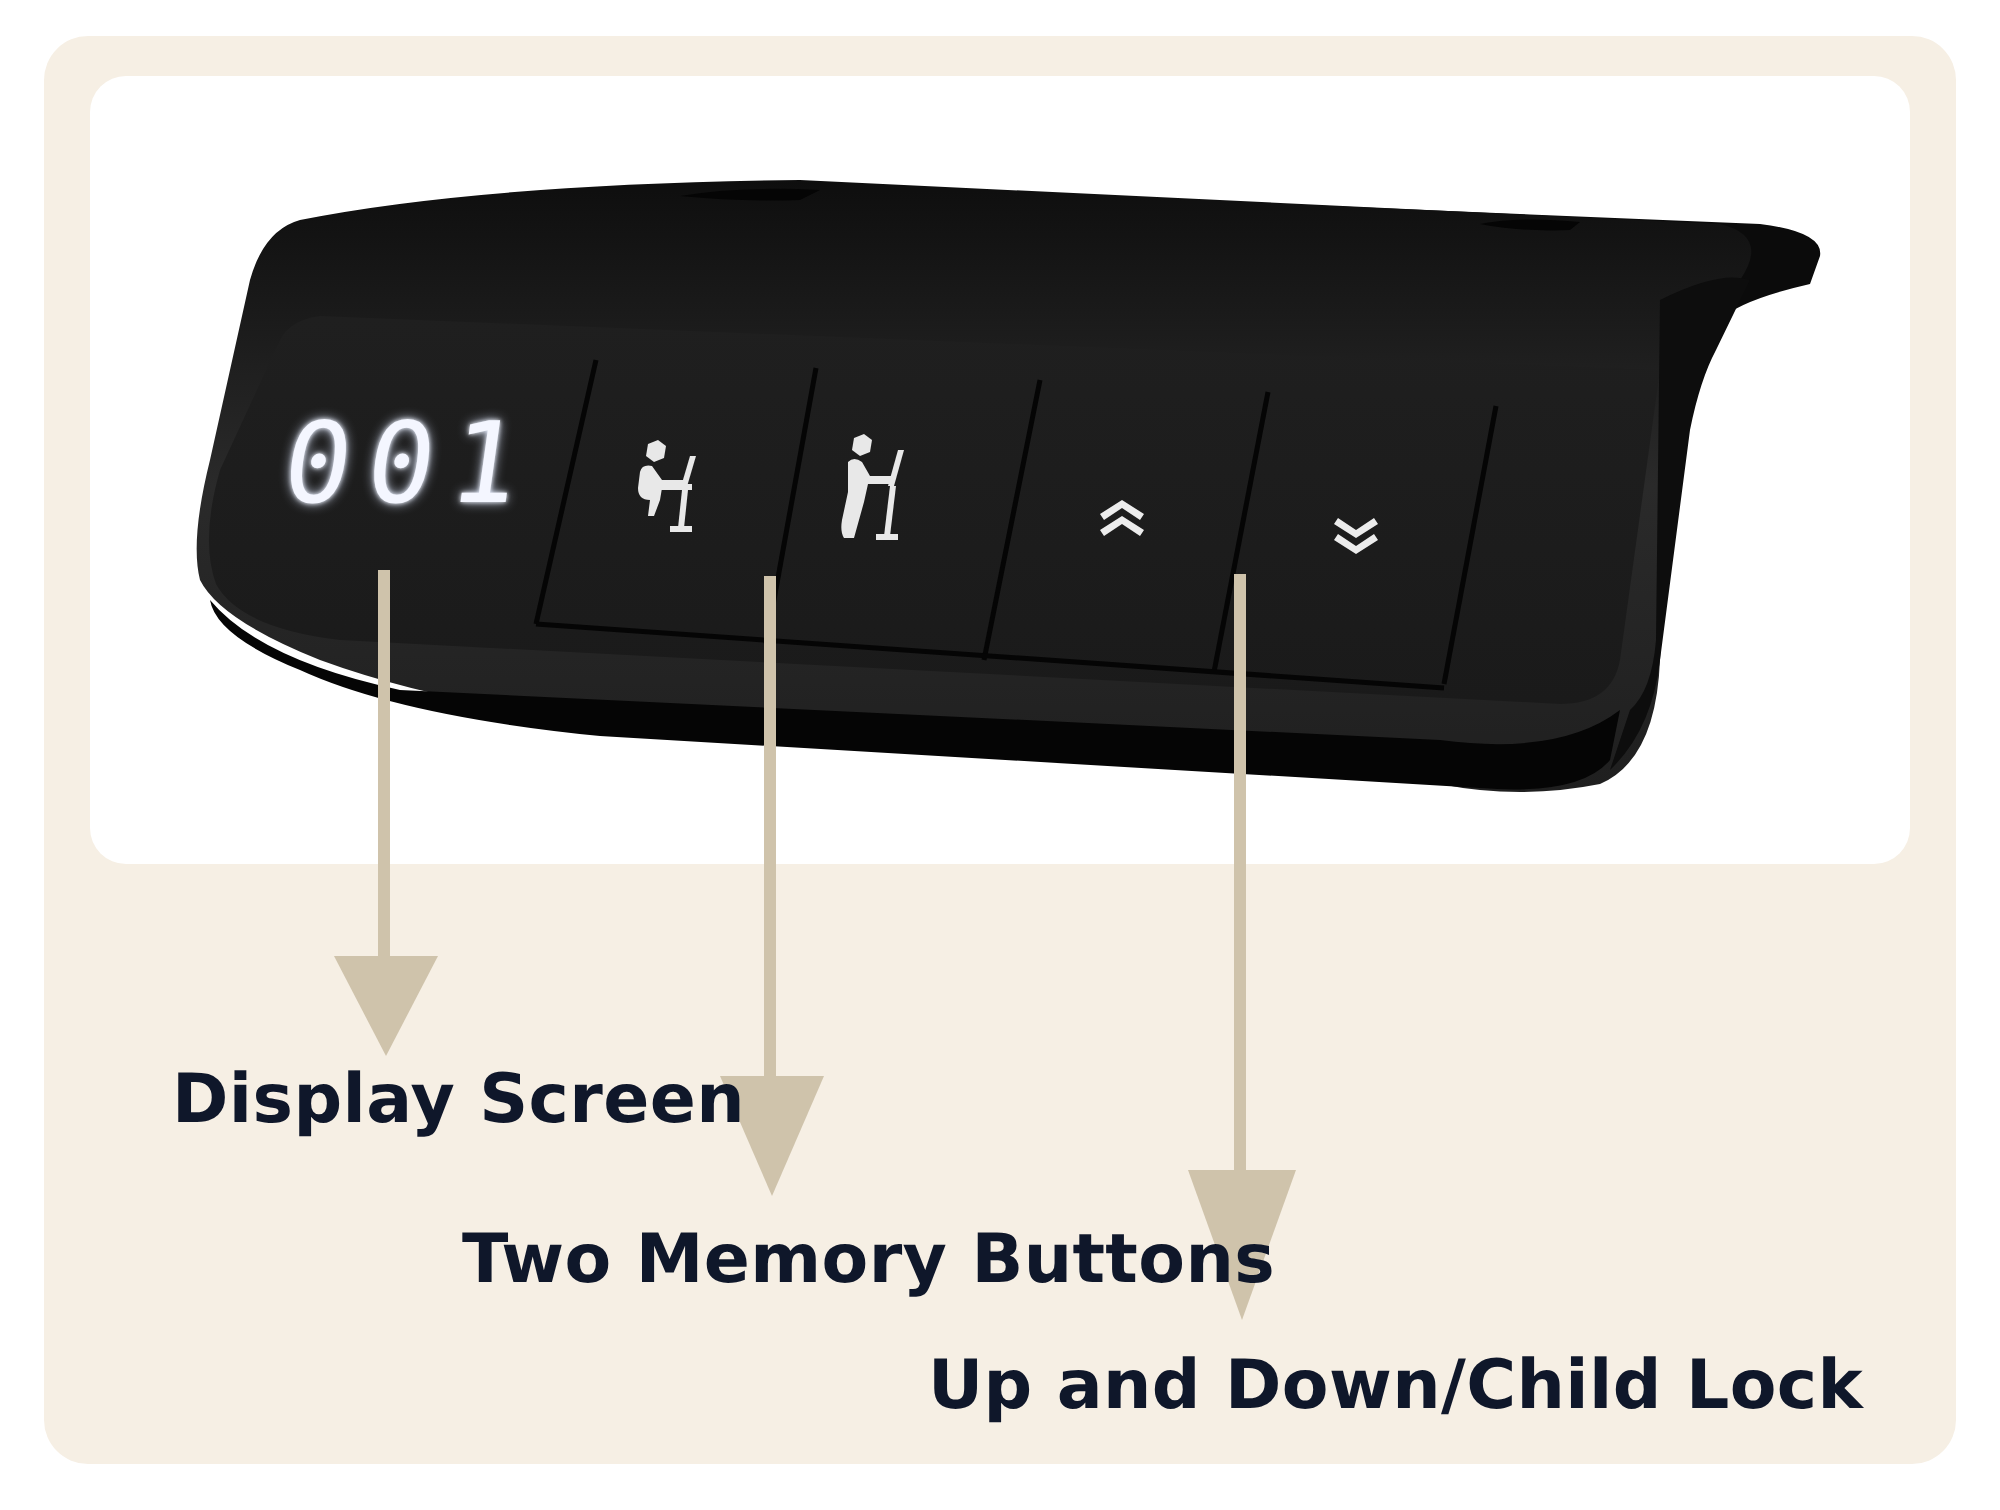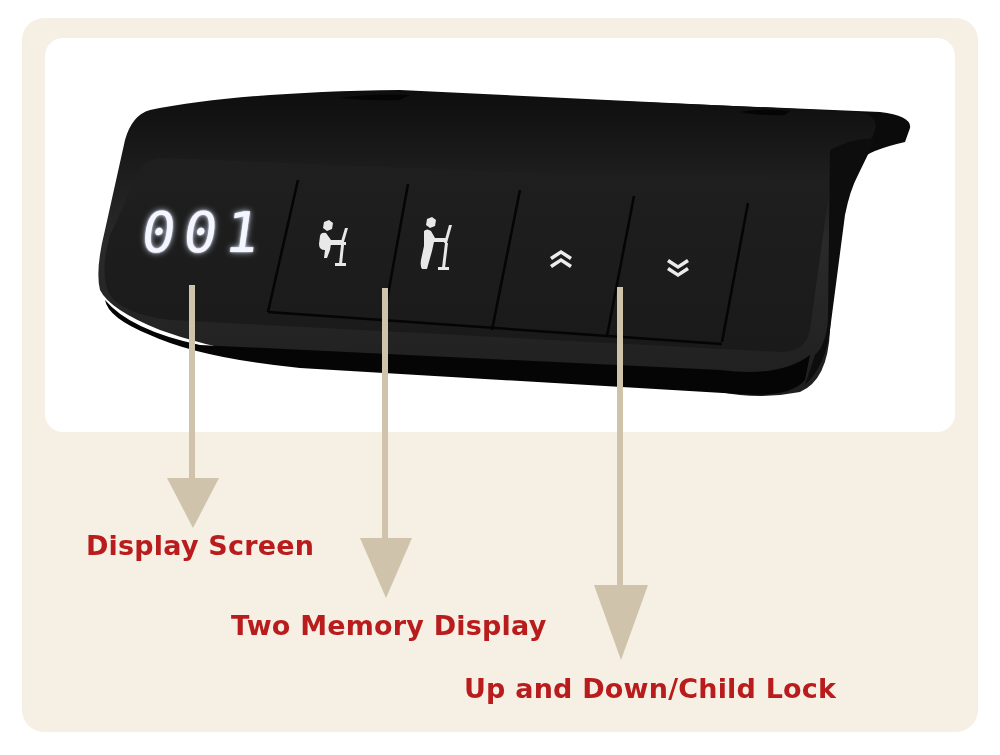--- a/index.html
+++ b/index.html
@@ -11,21 +11,21 @@
     position:absolute; left:22px; top:18px; width:956px; height:714px;
     background:#f6efe4; border-radius:22px;
   }
   .photo-panel {
     position:absolute; left:45px; top:38px; width:910px; height:394px;
     background:#ffffff; border-radius:18px; overflow:hidden;
   }
   .device-svg { position:absolute; left:0; top:0; }
   .arrow { position:absolute; }
   .label {
-    position:absolute; font-weight:bold; font-size:27px; color:#b91c1c;
+    position:absolute; font-weight:bold; font-size:34px; color:#0f172a;
     white-space:nowrap; letter-spacing:0.2px;
   }
   .seg-display {
     position:absolute; left:142px; top:205px;
     font-family:"DejaVu Sans Mono", "Liberation Mono", monospace;
     color:#f4f6ff; font-size:56px; letter-spacing:8px;
     text-shadow:0 0 6px rgba(220,230,255,0.85), 0 0 2px #fff;
     transform:skewX(-8deg); font-weight:normal; line-height:1;
   }
 </style>
@@ -114,14 +114,14 @@
     <rect x="189" y="285" width="6" height="200"></rect>
     <polygon points="167,478 219,478 193,528"></polygon>
     <rect x="382" y="288" width="6" height="255"></rect>
     <polygon points="360,538 412,538 386,598"></polygon>
     <rect x="617" y="287" width="6" height="310"></rect>
     <polygon points="594,585 648,585 621,660"></polygon>
   </g>
 </svg>
 
 <div class="label" style="left:86px; top:530px;">Display Screen</div>
-<div class="label" style="left:231px; top:610px;">Two Memory Display</div>
+<div class="label" style="left:231px; top:610px;">Two Memory Buttons</div>
 <div class="label" style="left:464px; top:673px;">Up and Down/Child Lock</div>
 
 </body></html>

